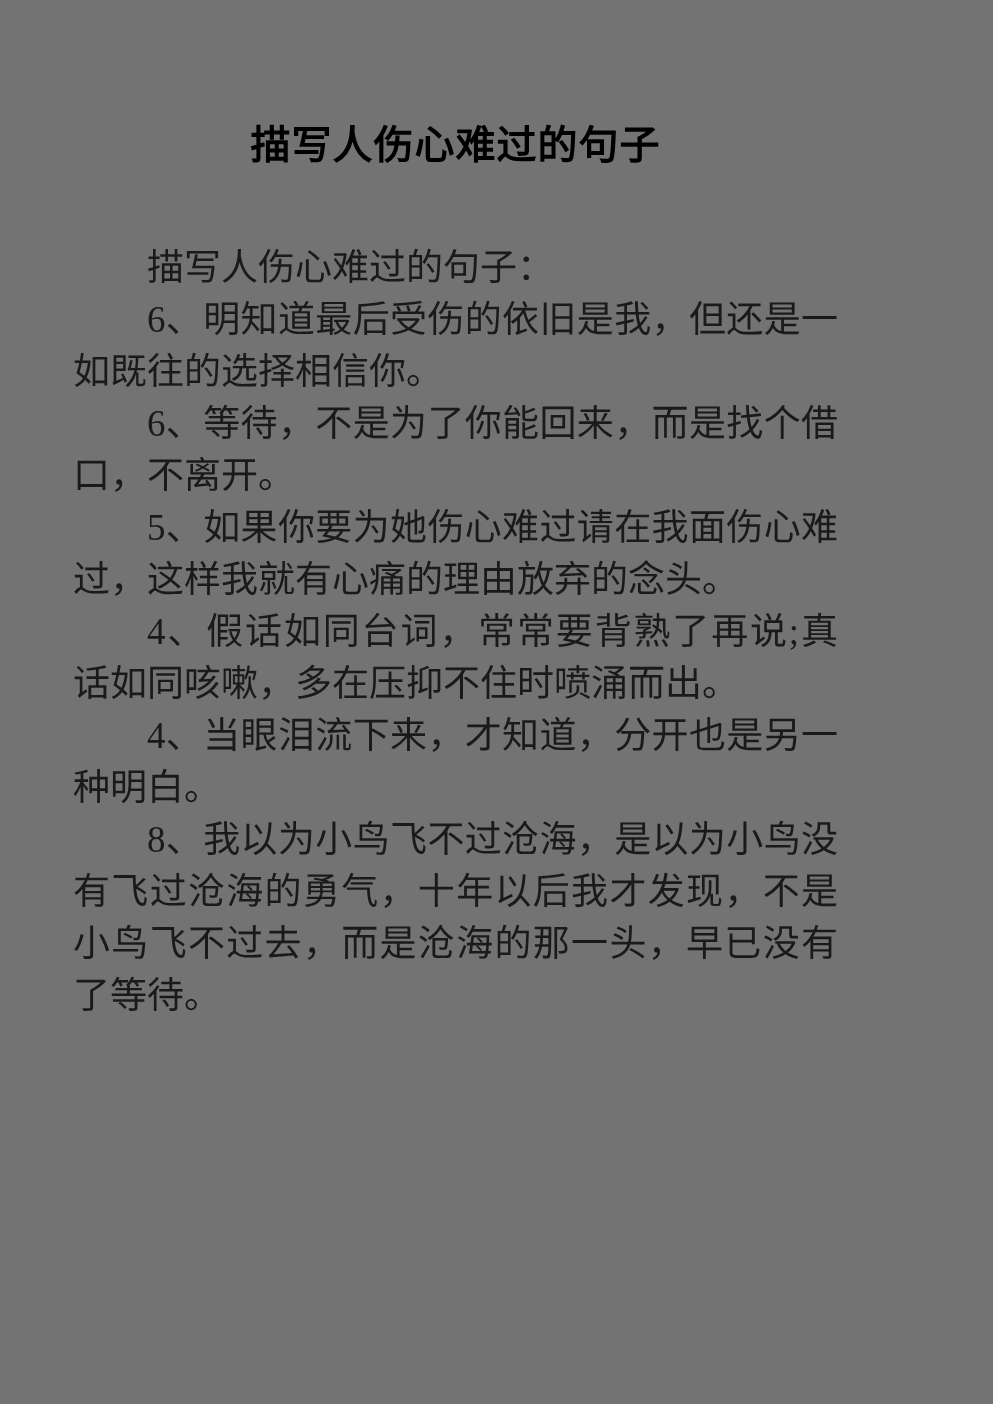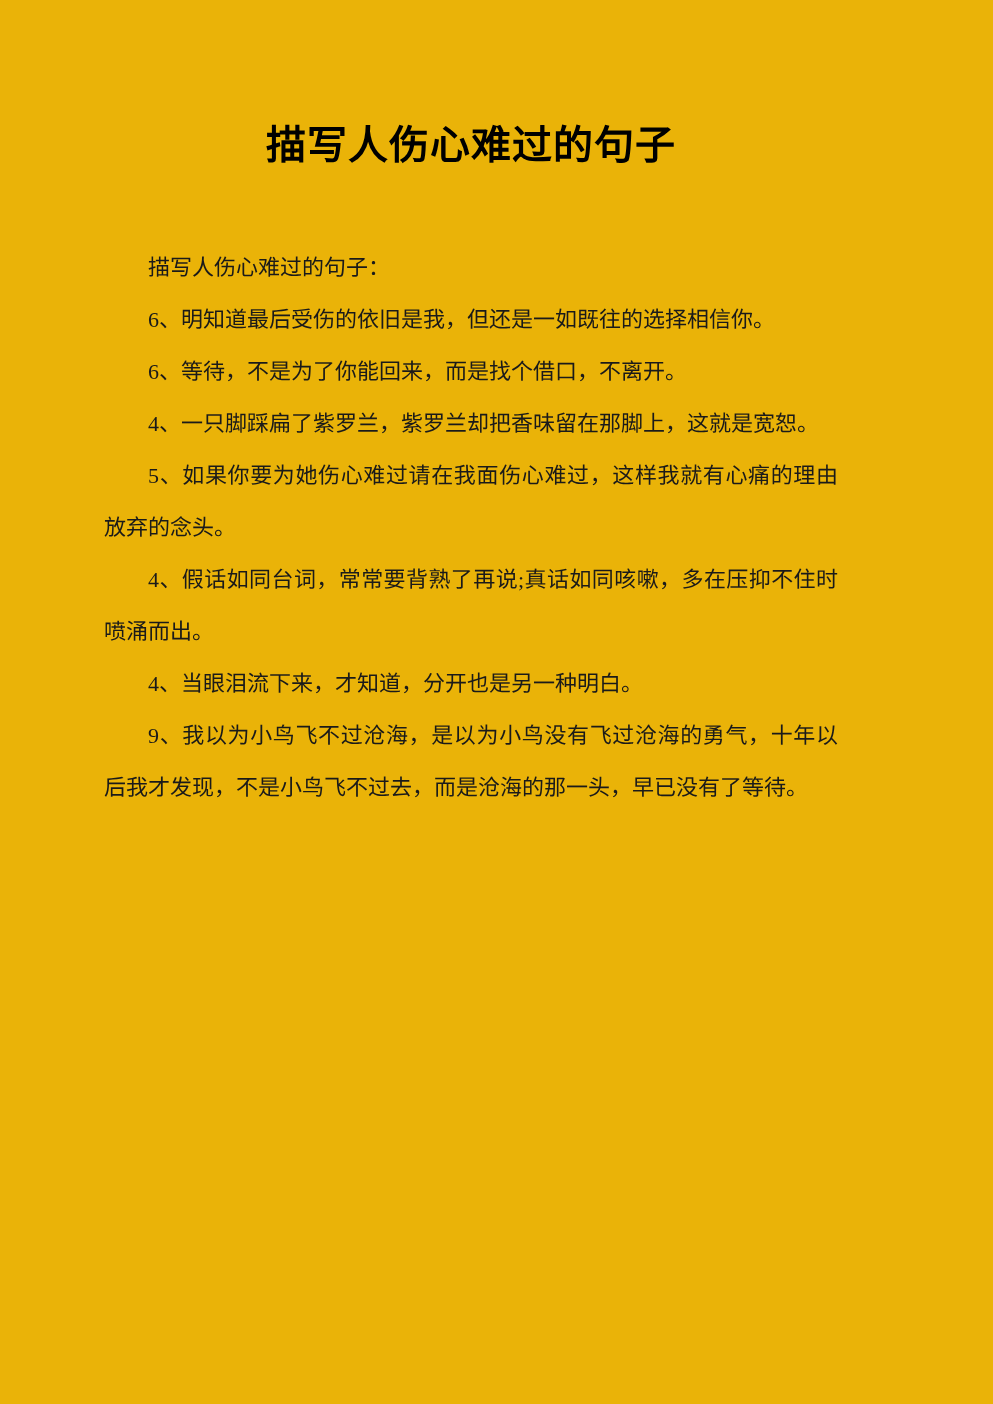--- a/index.html
+++ b/index.html
@@ -5,58 +5,57 @@
   html, body {
     margin: 0;
     padding: 0;
     background: #ffffff;
   }
   .page {
     position: relative;
     width: 993px;
     height: 1404px;
     margin: 0 auto;
-    background: #eab308;
+    background: #737373;
     box-sizing: border-box;
-    padding: 122px 155px 0 104px;
+    padding: 122px 155px 0 73px;
     overflow: hidden;
   }
   .doc-title {
     margin: 0;
     text-align: center;
     font-family: "Liberation Sans", "DejaVu Sans", sans-serif;
     font-weight: 700;
     font-size: 40px;
     line-height: 46px;
     color: #000000;
     letter-spacing: 1px;
   }
   .doc-body {
     margin-top: 74px;
     font-family: "Liberation Serif", "DejaVu Serif", serif;
-    font-size: 22px;
+    font-size: 37px;
     line-height: 52px;
     color: #1a1a1a;
     text-align: justify;
     text-justify: inter-ideograph;
   }
   .doc-body p {
     margin: 0;
     text-indent: 2em;
   }
 </style>
 </head>
 <body>
 
 <div class="page">
   <h1 class="doc-title">描写人伤心难过的句子</h1>
 
   <div class="doc-body">
     <p>描写人伤心难过的句子：</p>
     <p>6、明知道最后受伤的依旧是我，但还是一如既往的选择相信你。</p>
     <p>6、等待，不是为了你能回来，而是找个借口，不离开。</p>
-    <p>4、一只脚踩扁了紫罗兰，紫罗兰却把香味留在那脚上，这就是宽恕。</p>
     <p>5、如果你要为她伤心难过请在我面伤心难过，这样我就有心痛的理由放弃的念头。</p>
     <p>4、假话如同台词，常常要背熟了再说;真话如同咳嗽，多在压抑不住时喷涌而出。</p>
     <p>4、当眼泪流下来，才知道，分开也是另一种明白。</p>
-    <p>9、我以为小鸟飞不过沧海，是以为小鸟没有飞过沧海的勇气，十年以后我才发现，不是小鸟飞不过去，而是沧海的那一头，早已没有了等待。</p>
+    <p>8、我以为小鸟飞不过沧海，是以为小鸟没有飞过沧海的勇气，十年以后我才发现，不是小鸟飞不过去，而是沧海的那一头，早已没有了等待。</p>
   </div>
 </div>
 
 </body></html>

